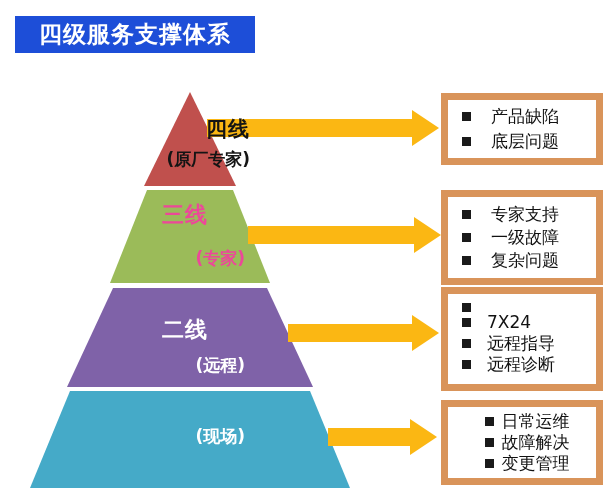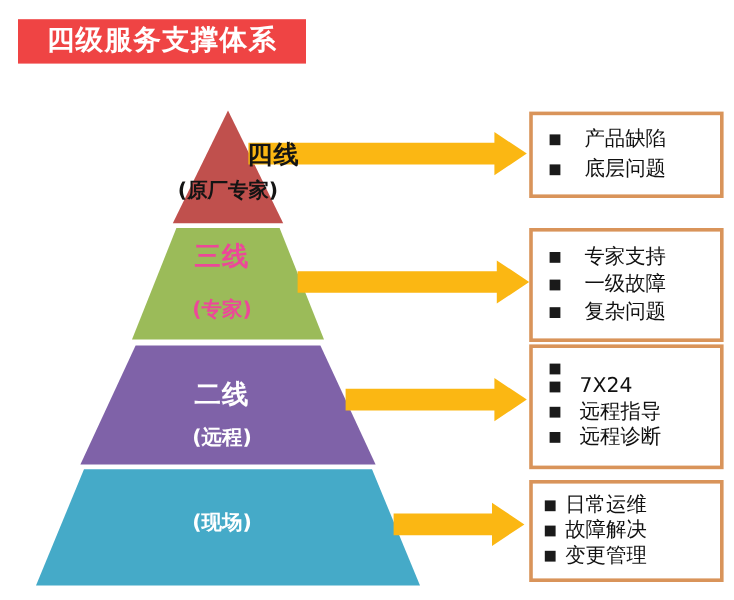--- a/index.html
+++ b/index.html
@@ -61,20 +61,21 @@
     white-space: nowrap;
   }
   .tier-label .tier-main {
     display: block;
     font-weight: bold;
     letter-spacing: 1px;
   }
   .tier-label .tier-sub {
     display: block;
     font-weight: bold;
+    text-align: right;
   }
 
   
   #tier-4-label {
     left: 130px;
     top: 118px;
     width: 120px;
     color: #141414;
   }
   #tier-4-label .tier-main { font-size: 21px; text-align: right; }
@@ -107,21 +108,21 @@
     width: 120px;
     color: #ffffff;
   }
   #tier-1-label .tier-main { font-size: 22px; }
   #tier-1-label .tier-sub { font-size: 17px; margin-top: 22px; }
 
   
   .callout-box {
     position: absolute;
     background: #ffffff;
-    border: 3px solid #000000;
+    border: 7px solid #000000;
     box-sizing: border-box;
     display: flex;
     flex-direction: column;
     justify-content: center;
   }
   .callout-row {
     display: flex;
     align-items: center;
     white-space: nowrap;
   }
@@ -151,21 +152,21 @@
 
   #callout-box-1 { left: 441px; top: 400px; width: 162px; height: 85px;  padding: 0 0 0 10px; }
   #callout-box-1 .callout-row { margin: 0; }
   #callout-box-1 .bullet-square { margin-right: 8px; }
 </style>
 </head>
 <body>
 
 <div id="canvas">
 
-  <div id="title-banner" style="background: #ef4444;">
+  <div id="title-banner" style="background: #1d4ed8;">
     <span class="title-text" style="color: rgb(255, 255, 255);">四级服务支撑体系</span>
   </div>
 
   <svg id="pyramid-svg" viewBox="0 0 612 500">
 
     <polygon id="shape-tier-4" points="190,92 236,186 144,186" fill="#c0504d"></polygon>
 
     <polygon id="shape-tier-3" points="147,190 233,190 270,283 110,283" fill="#9bbb59"></polygon>
 
     <polygon id="shape-tier-2" points="113,288 267,288 313,387 67,387" fill="#7f62a8"></polygon>
@@ -237,21 +238,21 @@
     <div class="callout-row">
       <span class="bullet-square"></span>
       <span class="callout-text">远程指导</span>
     </div>
     <div class="callout-row">
       <span class="bullet-square"></span>
       <span class="callout-text">远程诊断</span>
     </div>
   </div>
 
-  <div class="callout-box" id="callout-box-1" style="border-color: rgb(217, 148, 90);">
+  <div class="callout-box" id="callout-box-1" style="border-color: rgb(217, 148, 90); align-items: center;">
     <div class="callout-row">
       <span class="bullet-square"></span>
       <span class="callout-text">日常运维</span>
     </div>
     <div class="callout-row">
       <span class="bullet-square"></span>
       <span class="callout-text">故障解决</span>
     </div>
     <div class="callout-row">
       <span class="bullet-square"></span>

